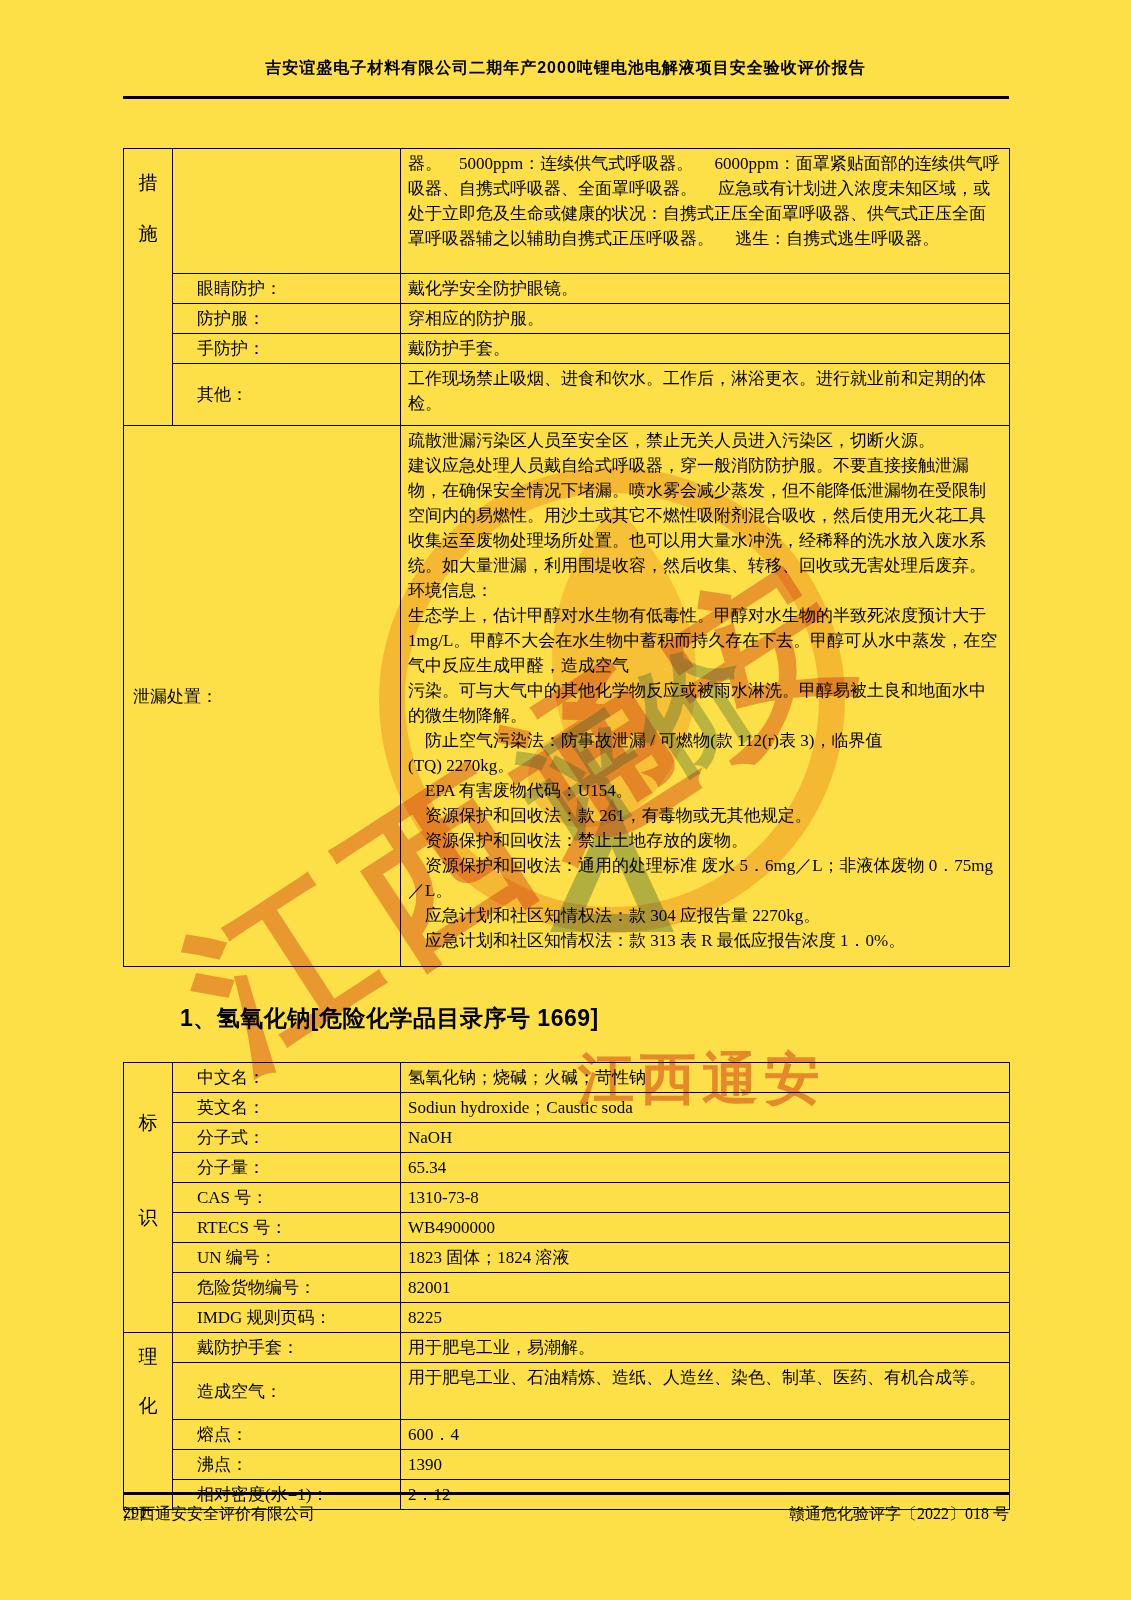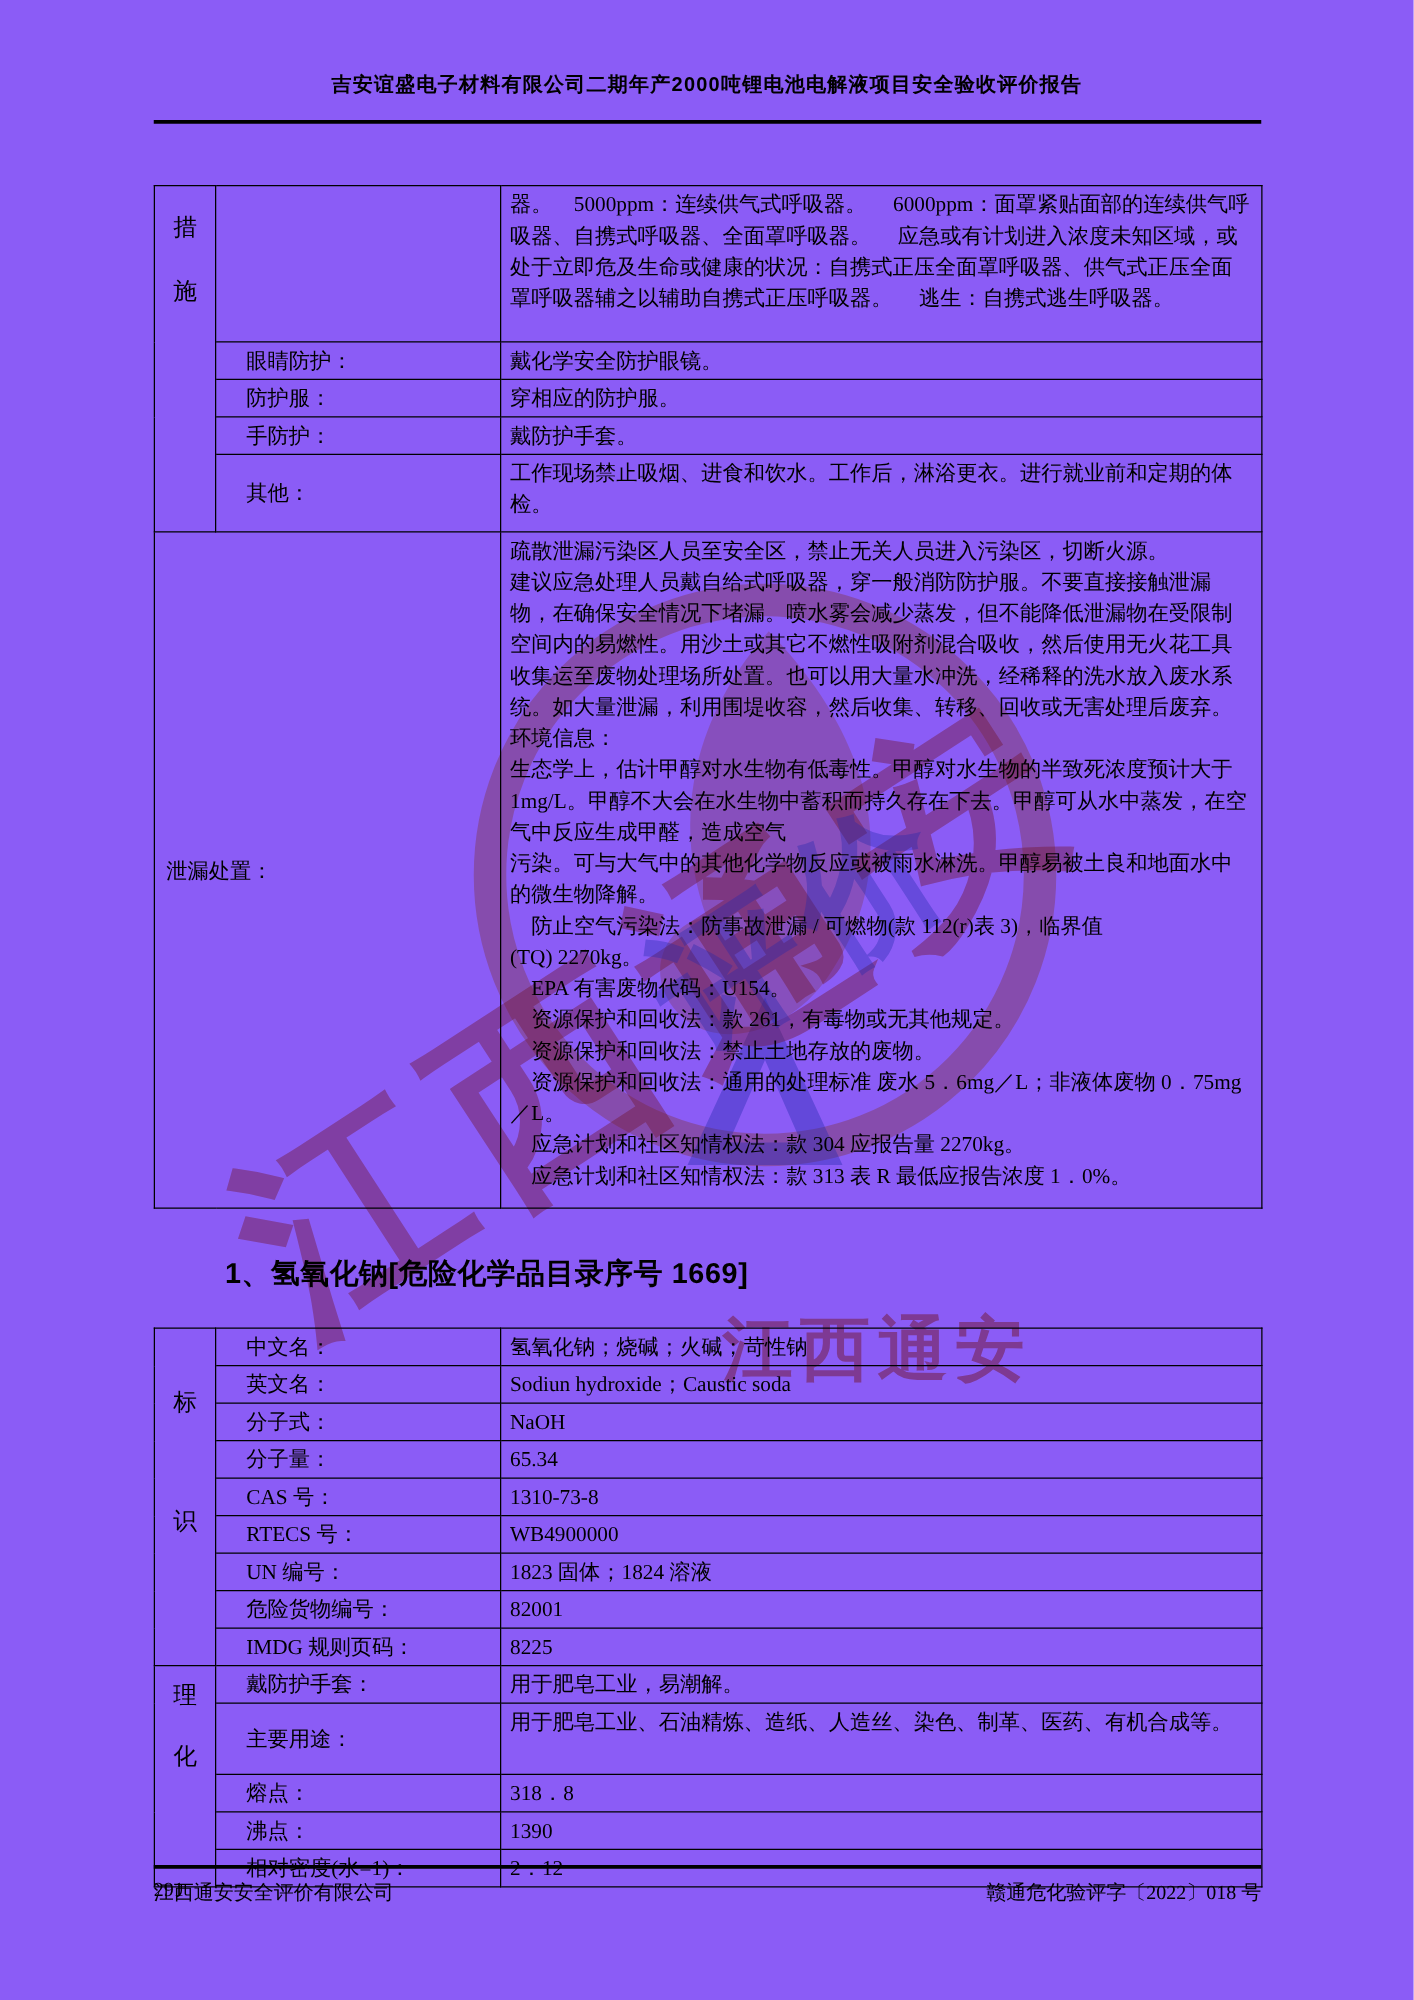--- a/index.html
+++ b/index.html
@@ -1,19 +1,19 @@
 <!DOCTYPE html>
 <html><head>
 <meta charset="utf-8">
 <style>
   * { margin:0; padding:0; box-sizing:border-box; }
   html,body { background:#ffffff; }
   .page {
     position:relative; width:1131px; height:1600px; margin:0 auto;
-    background:#8b5cf6; color:#111;
+    background:#fde047; color:#111;
     font-family:"Liberation Serif", serif; overflow:hidden;
   }
   
   .header-title {
     position:absolute; top:58px; left:0; width:100%;
     text-align:center; font-family:"Liberation Sans", sans-serif;
     font-weight:bold; font-size:16px; letter-spacing:1px; color:#000;
   }
   .header-rule {
     position:absolute; top:96px; left:123px; width:886px;
@@ -182,26 +182,26 @@
       <td class="group-cell" rowspan="5">
         <div class="vstack v-lihua">
           <span>理</span>
           <span>化</span>
         </div>
       </td>
       <td class="label-cell" style="height:29px">戴防护手套：</td>
       <td class="value-cell">用于肥皂工业，易潮解。</td>
     </tr>
     <tr>
-      <td class="label-cell" style="height:57px">主要用途：</td>
+      <td class="label-cell" style="height:57px">造成空气：</td>
       <td class="value-cell">用于肥皂工业、石油精炼、造纸、人造丝、染色、制革、医药、有机合成等。</td>
     </tr>
     <tr>
       <td class="label-cell" style="height:27px">熔点：</td>
-      <td class="value-cell">318．8</td>
+      <td class="value-cell">600．4</td>
     </tr>
     <tr>
       <td class="label-cell" style="height:27px">沸点：</td>
       <td class="value-cell">1390</td>
     </tr>
     <tr>
       <td class="label-cell" style="height:27px">相对密度(水=1)：</td>
       <td class="value-cell">2．12</td>
     </tr>
   </tbody>

